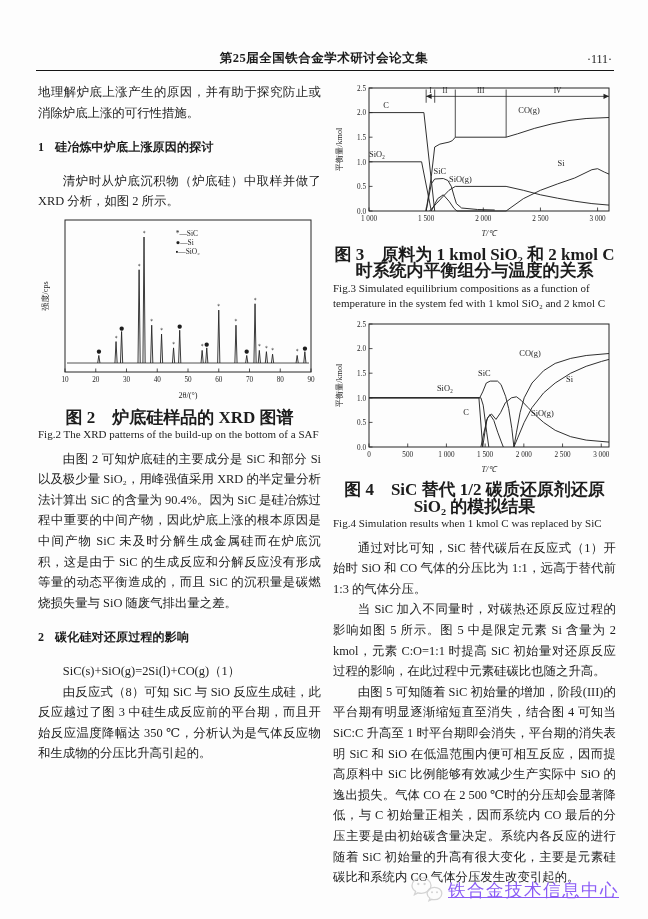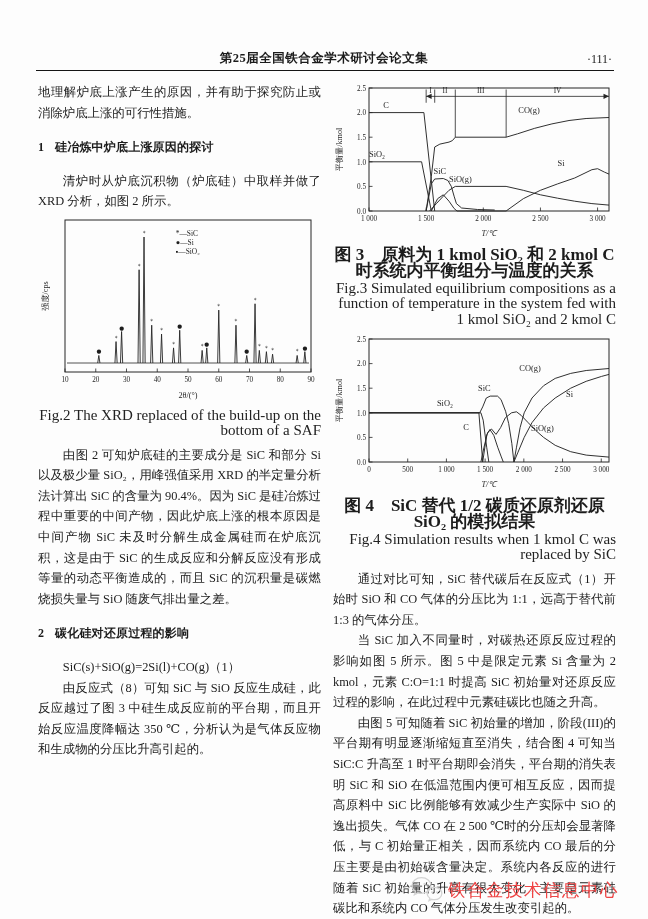--- a/index.html
+++ b/index.html
@@ -10,31 +10,31 @@
   .hrule{position:absolute;top:70px;left:36px;right:34px;height:0;border-top:1.6px solid #151515;}
   .col{position:absolute;font-size:12.4px;line-height:20.6px;text-align:justify;}
   .col-left{left:38px;top:82px;width:283px;}
   .col-right{left:333px;top:80px;width:283px;}
   .p{margin:0;text-indent:2em;}
   .p.noind{text-indent:0;}
   .sec{font-size:12px;font-weight:bold;margin:14px 0 13px 0;text-indent:0;letter-spacing:.2px;}
   .sec .num{margin-right:.9em;}
   .fig{text-align:center;margin:2px 0 0 0;}
   .capcn{text-align:center;font-weight:bold;font-size:17px;line-height:16.5px;margin-top:3px;}
-  .capen{text-align:right;font-size:15px;line-height:15.5px;margin:1px 0 6px 0;color:#222;}
+  .capen{text-align:left;font-size:11px;line-height:15.5px;margin:1px 0 6px 0;color:#222;}
   .eqrow{display:flex;justify-content:flex-start;padding-left:2em;}
   .chart text{fill:#1e1e1e;}
   .tk{font:7.2px "Liberation Serif",serif;}
   .al{font:8.2px "Liberation Serif",serif;}
   .ali{font:italic 8.2px "Liberation Serif",serif;}
   .sl{font:8.4px "Liberation Serif",serif;}
   .lg{font:7.4px "Liberation Serif",serif;}
   .mk{font:5.6px "DejaVu Sans",sans-serif;}
   .rg{font:7.4px "Liberation Serif",serif;}
-  .watermark{position:absolute;right:29px;bottom:16px;display:flex;align-items:center;color:#ef4444;}
+  .watermark{position:absolute;right:29px;bottom:16px;display:flex;align-items:center;color:#8b5cf6;text-decoration:underline;}
   .wm-text{font-size:17.5px;letter-spacing:1.5px;font-family:"Liberation Sans",sans-serif;}
   .wm-icon{margin-right:5px;}
 </style>
 </head>
 <body>
 
 <div class="page">
 
   <div class="hdr-title">第25届全国铁合金学术研讨会论文集</div>
   <div class="hdr-page">·111·</div>
@@ -106,21 +106,22 @@
           <text x="233.5625" y="138.18" class="mk" text-anchor="middle">*</text>
           <polyline points="257.0625,149 258.1625,141.44 259.26250000000005,149" fill="none" stroke="#262626" stroke-width="0.9"></polyline>
           <text x="258.1625" y="139.44" class="mk" text-anchor="middle">*</text>
           <polyline points="264.75,149 265.85,137.66 266.95000000000005,149" fill="none" stroke="#262626" stroke-width="0.9"></polyline>
           <text x="265.85" y="135.66" class="mk" text-anchor="middle">●</text>
           <text x="136.7" y="22" class="lg">*—SiC</text>
           <text x="136.7" y="31" class="lg">●—Si</text>
           <text x="136.7" y="40" class="lg">▪—SiO₂</text>
         </svg>
     </div>
-    <div class="capen">Fig.2 The XRD replaced of the build-up on the bottom of a SAF</div>
+    <div class="capcn">图 2　炉底硅样品的 XRD 图谱</div>
+    <div class="capen">Fig.2 The XRD patterns of the build-up on the bottom of a SAF</div>
     <p class="p">由图 2 可知炉底硅的主要成分是 SiC 和部分 Si 以及极少量 SiO₂，用峰强值采用 XRD 的半定量分析法计算出 SiC 的含量为 90.4%。因为 SiC 是硅冶炼过程中重要的中间产物，因此炉底上涨的根本原因是中间产物 SiC 未及时分解生成金属硅而在炉底沉积，这是由于 SiC 的生成反应和分解反应没有形成等量的动态平衡造成的，而且 SiC 的沉积量是碳燃烧损失量与 SiO 随废气排出量之差。</p>
     <p class="sec"><span class="num">2</span><span>碳化硅对还原过程的影响</span></p>
     <div class="eqrow">
       <span>SiC(s)+SiO(g)=2Si(l)+CO(g)</span>
       <span>（1）</span>
     </div>
     <p class="p">由反应式（8）可知 SiC 与 SiO 反应生成硅，此反应越过了图 3 中硅生成反应前的平台期，而且开始反应温度降幅达 350 ℃，分析认为是气体反应物和生成物的分压比升高引起的。</p>
   </div>
 
   <div class="col col-right">

